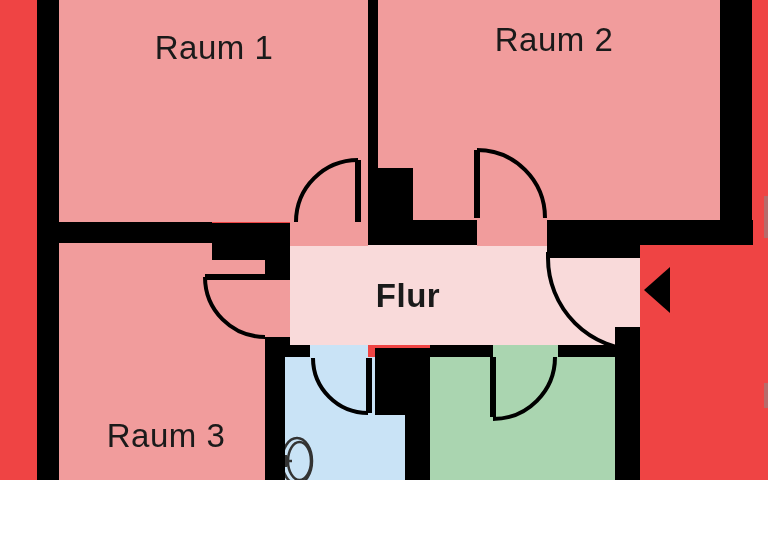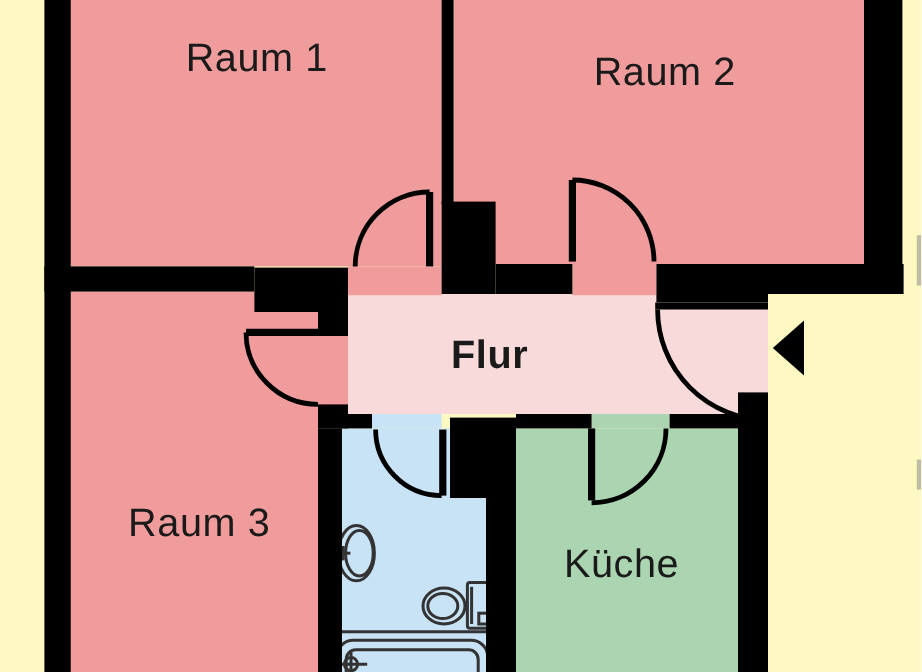--- a/index.html
+++ b/index.html
@@ -1,16 +1,16 @@
 <!DOCTYPE html>
 <html><head>
 <meta charset="utf-8">
 <style>
   html,body{margin:0;padding:0;background:#fff;}
-  .plan{position:relative;width:768px;height:560px;background:#fef9c3;overflow:hidden;
+  .plan{position:relative;width:768px;height:480px;background:#ef4444;overflow:hidden;
         font-family:"Liberation Sans",sans-serif;}
   .fill{position:absolute;}
   .wall{position:absolute;background:#000;}
   .label{position:absolute;transform:translate(-50%,-50%);font-size:33px;color:#1a1a1a;
          white-space:nowrap;letter-spacing:.5px;}
   .overlay{position:absolute;left:0;top:0;pointer-events:none;}
   
   .c-pink{background:#F19C9C;} .c-flur{background:#F9DADA;}
   .c-bad{background:#C9E3F6;}  .c-kueche{background:#AAD5B0;}
 </style>
@@ -97,18 +97,17 @@
   <div class="wall" style="left:720px;top:0;width:32px;height:245px;"></div>
   <div class="wall" style="left:265px;top:345px;width:45px;height:12px;"></div>
   <div class="wall" style="left:375px;top:348px;width:55px;height:67px;"></div>
   <div class="wall" style="left:430px;top:345px;width:63px;height:12px;"></div>
   <div class="wall" style="left:558px;top:345px;width:82px;height:12px;"></div>
   <div class="wall" style="left:265px;top:357px;width:20px;height:203px;"></div>
   <div class="wall" style="left:405px;top:415px;width:25px;height:145px;"></div>
   <div class="wall" style="left:615px;top:327px;width:25px;height:233px;"></div>
 
   <div class="label" style="left:214px;top:48px;">Raum 1</div>
-  <div class="label" style="left:554px;top:60px;">Raum 2</div>
+  <div class="label" style="left:554px;top:40px;">Raum 2</div>
   <div class="label" style="left:408px;top:296px;font-weight:bold;">Flur</div>
   <div class="label" style="left:166px;top:436px;">Raum 3</div>
-  <div class="label" style="left:518px;top:470px;">Küche</div>
 
 </div>
 
 </body></html>

